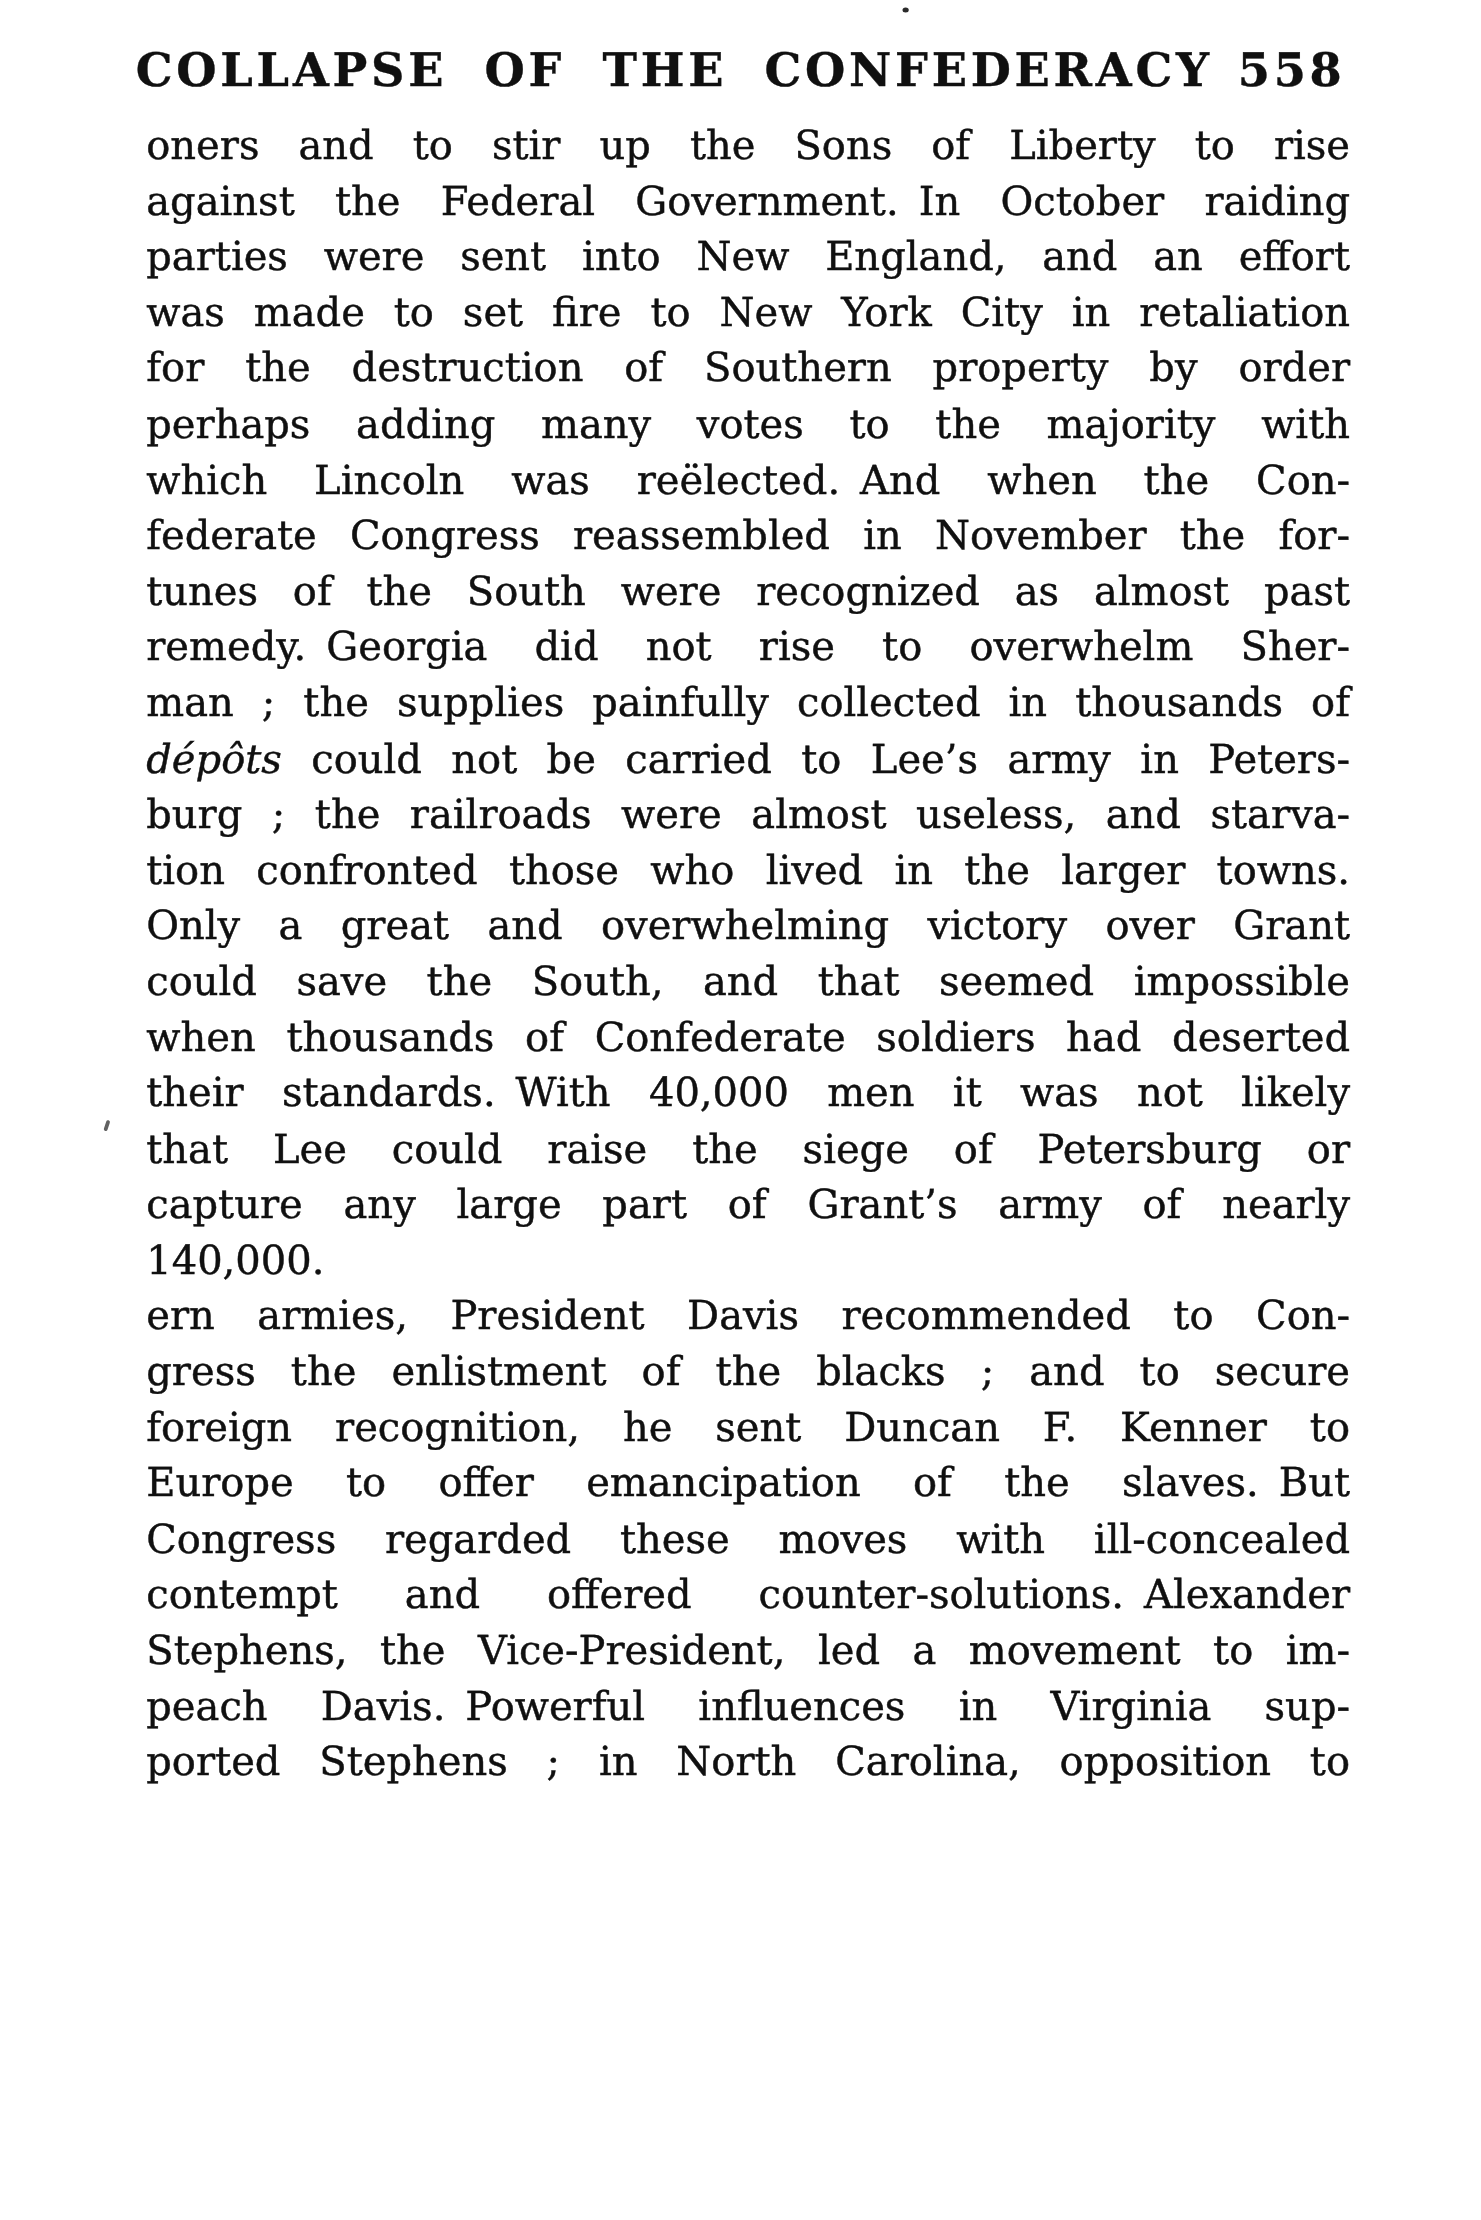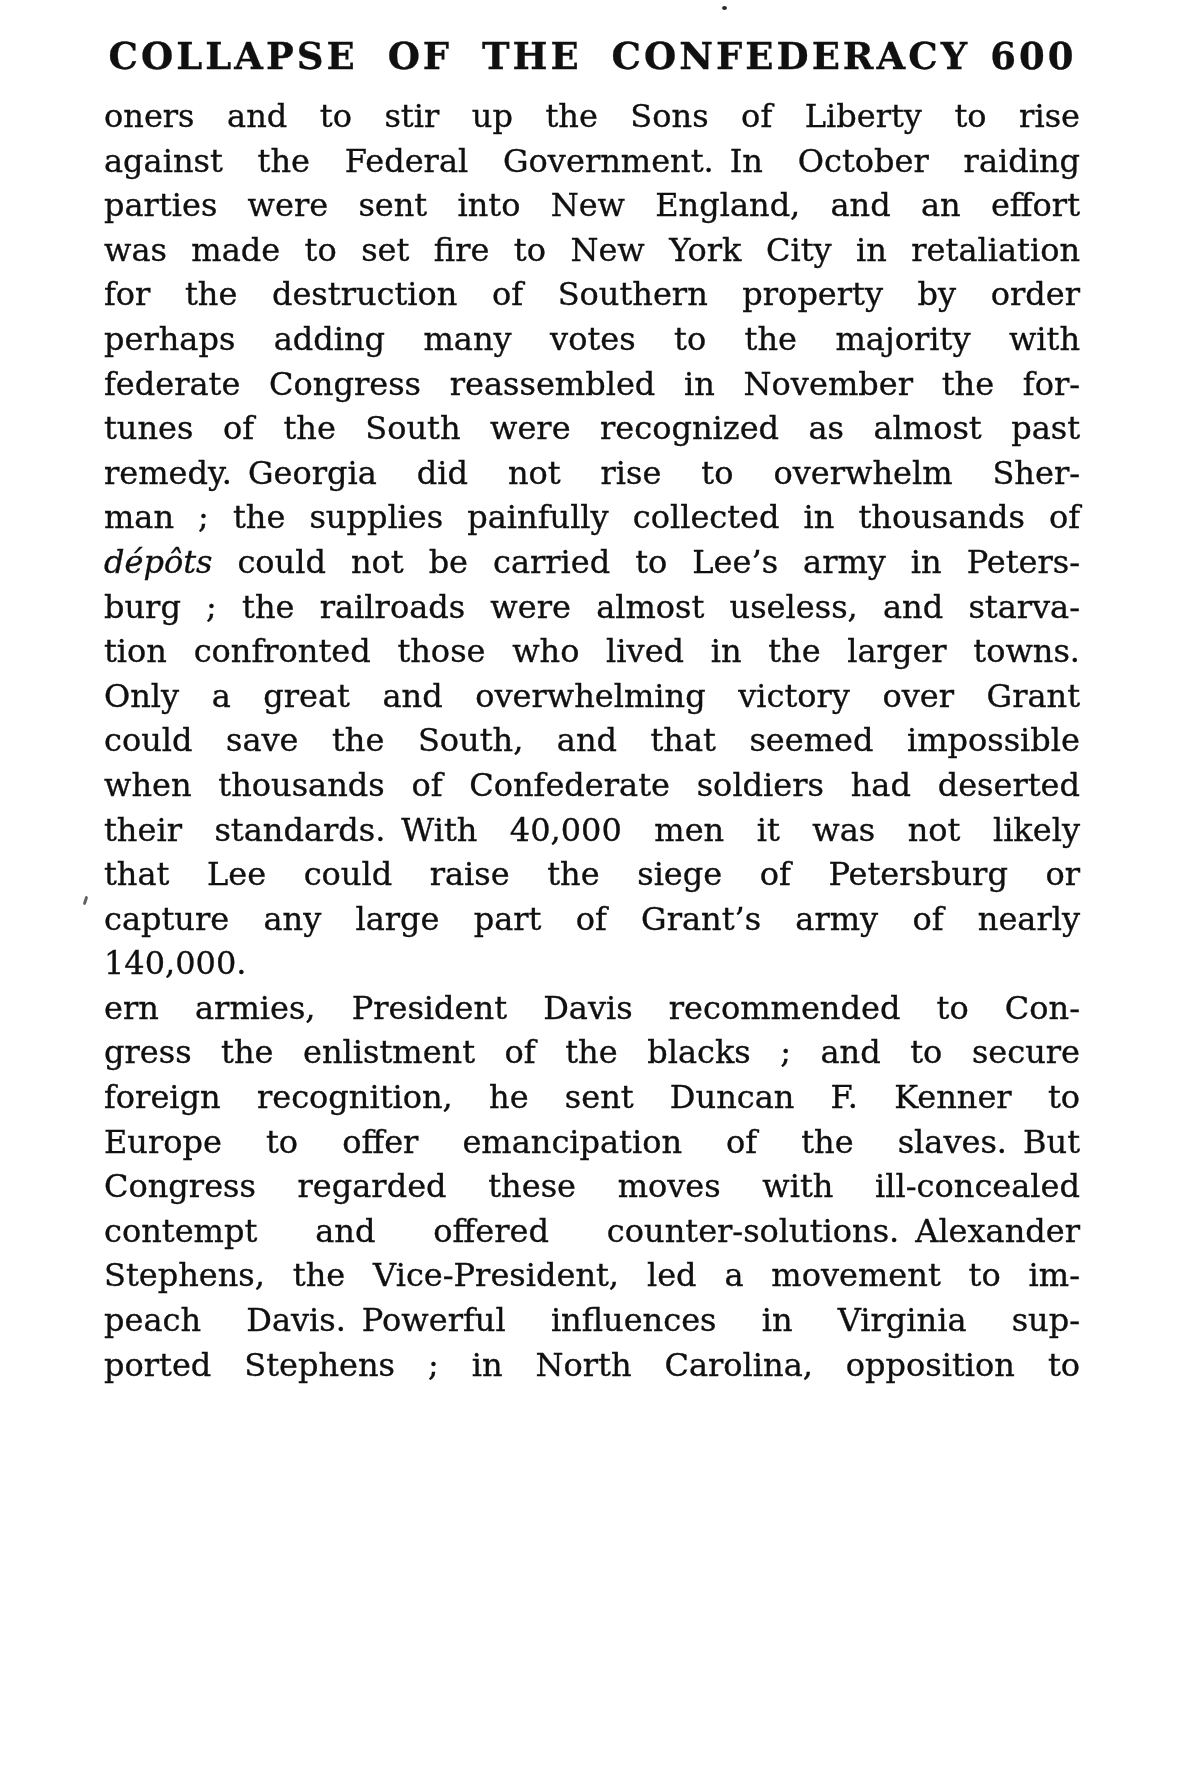--- a/index.html
+++ b/index.html
@@ -40,20 +40,21 @@
     left: 104px;
     width: 976px;
     font-size: 32px;
     line-height: 44.6px;
     -webkit-text-stroke: 0.35px #101010;
   }
   .paragraph { margin: 0; }
   .line {
     text-align: justify;
     text-align-last: justify;
+    margin-left: 13px;
   }
   .line.align-left {
     text-align-last: left;
   }
   .line.indent {
     text-indent: 40px;
   }
   .italic { font-style: italic; }
   
   .scan-dot {
@@ -79,31 +80,32 @@
 </style>
 </head>
 <body>
 
 <div class="page">
   <div class="scan-dot"></div>
   <div class="scan-tick"></div>
 
   <div class="header">
     <span>COLLAPSE OF THE CONFEDERACY</span>
-    <span>600</span>
+    <span>558</span>
   </div>
 
   <div class="body-text">
       <div class="paragraph">
         <div class="line"><span>oners and to stir up the Sons of Liberty to rise</span></div>
         <div class="line"><span>against the Federal Government. In October raiding</span></div>
         <div class="line"><span>parties were sent into New England, and an effort</span></div>
         <div class="line"><span>was made to set fire to New York City in retaliation</span></div>
         <div class="line"><span>for the destruction of Southern property by order</span></div>
         <div class="line"><span>perhaps adding many votes to the majority with</span></div>
+        <div class="line"><span>which Lincoln was reëlected. And when the Con-</span></div>
         <div class="line"><span>federate Congress reassembled in November the for-</span></div>
         <div class="line"><span>tunes of the South were recognized as almost past</span></div>
         <div class="line"><span>remedy. Georgia did not rise to overwhelm Sher-</span></div>
         <div class="line"><span>man ; the supplies painfully collected in thousands of</span></div>
         <div class="line"><span class="italic">dépôts</span><span> could not be carried to Lee’s army in Peters-</span></div>
         <div class="line"><span>burg ; the railroads were almost useless, and starva-</span></div>
         <div class="line"><span>tion confronted those who lived in the larger towns.</span></div>
         <div class="line"><span>Only a great and overwhelming victory over Grant</span></div>
         <div class="line"><span>could save the South, and that seemed impossible</span></div>
         <div class="line"><span>when thousands of Confederate soldiers had deserted</span></div>

